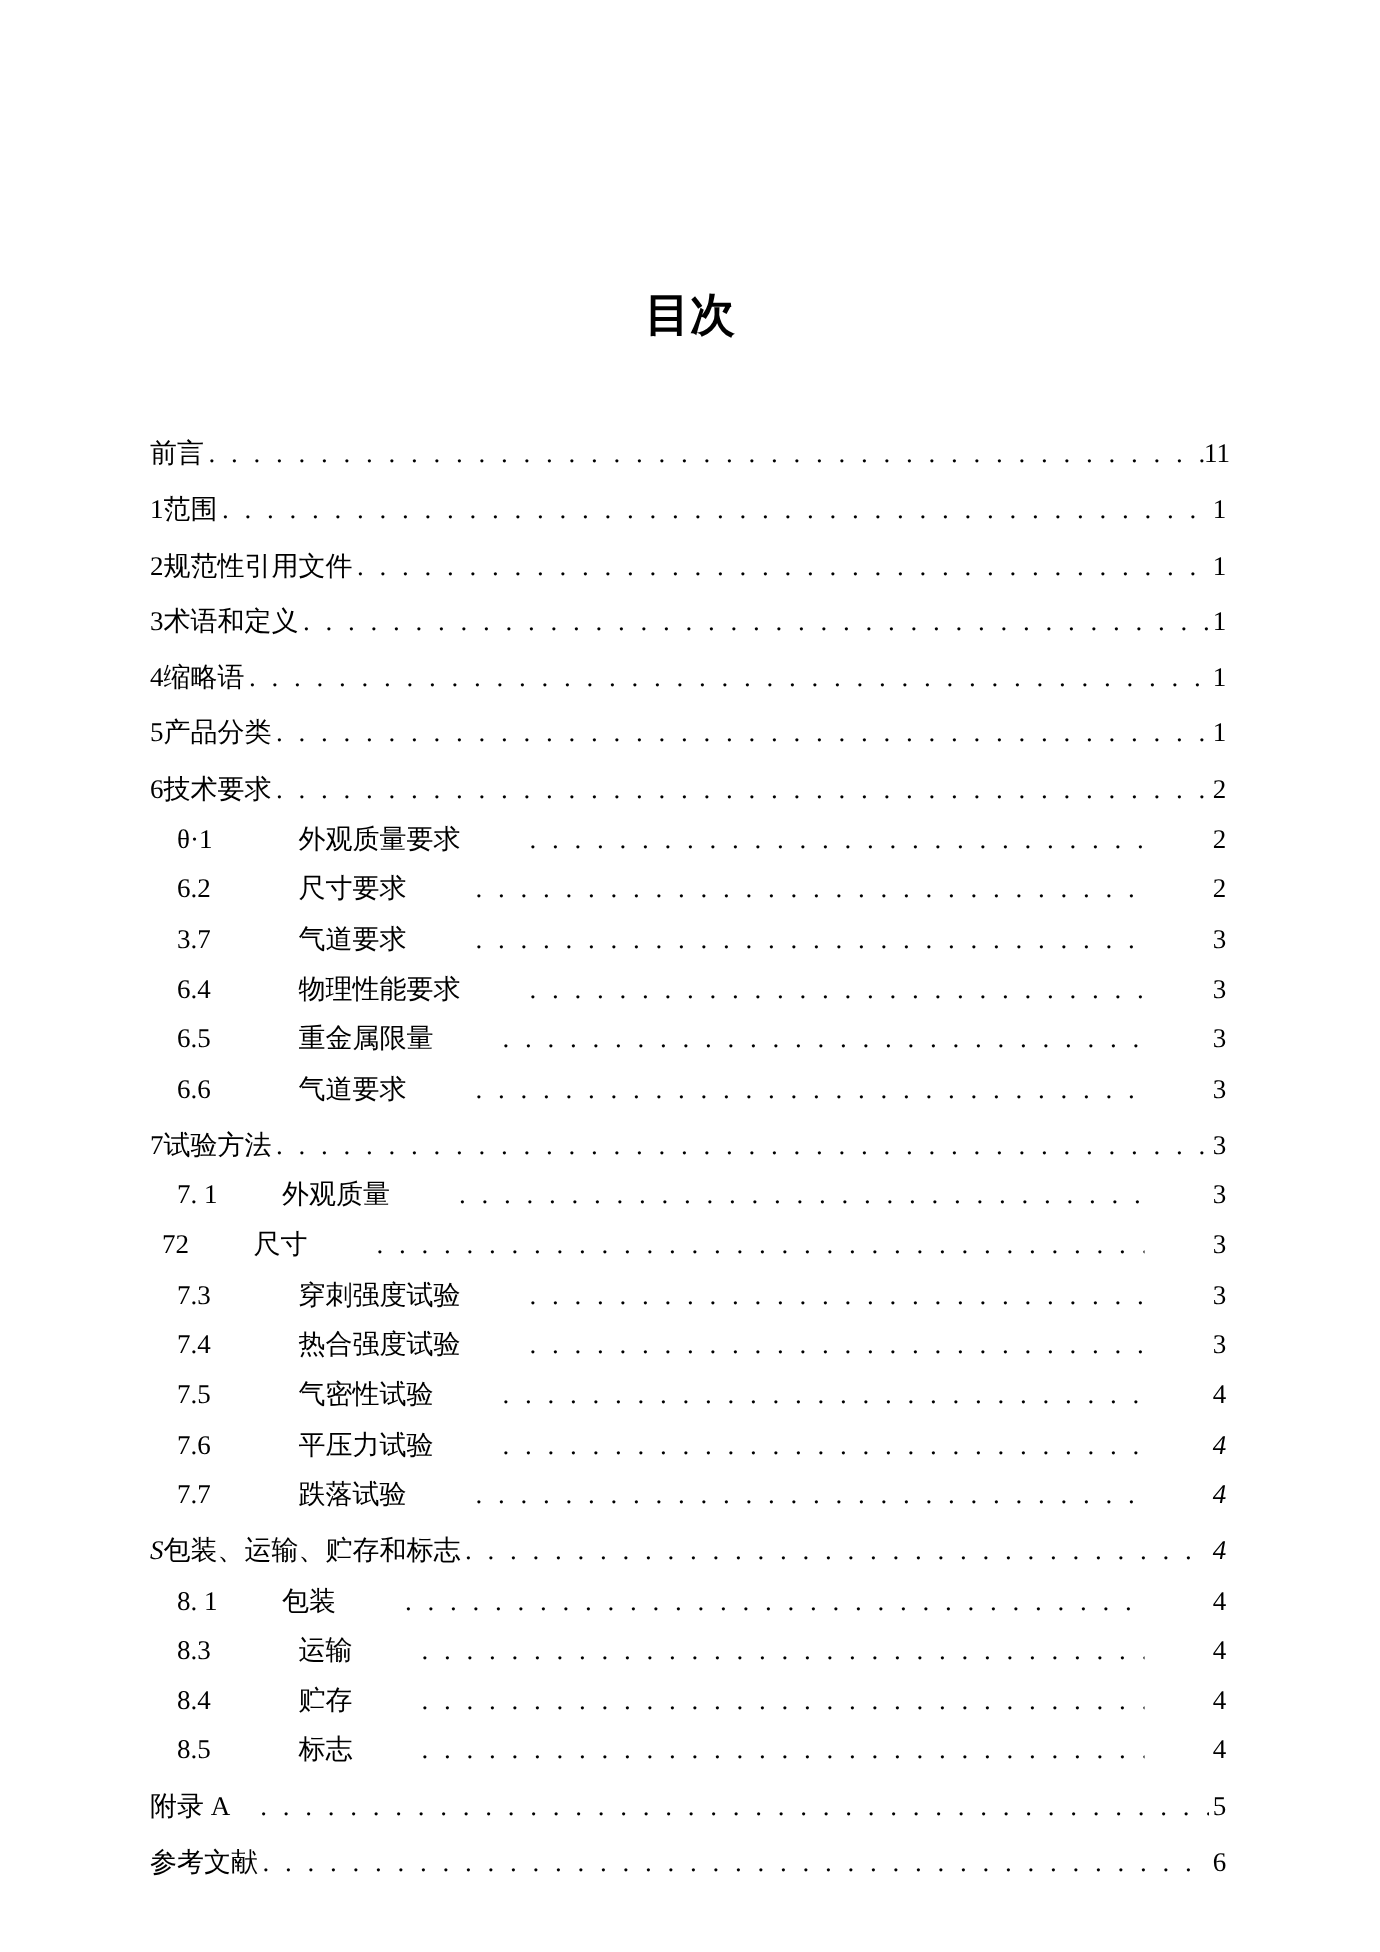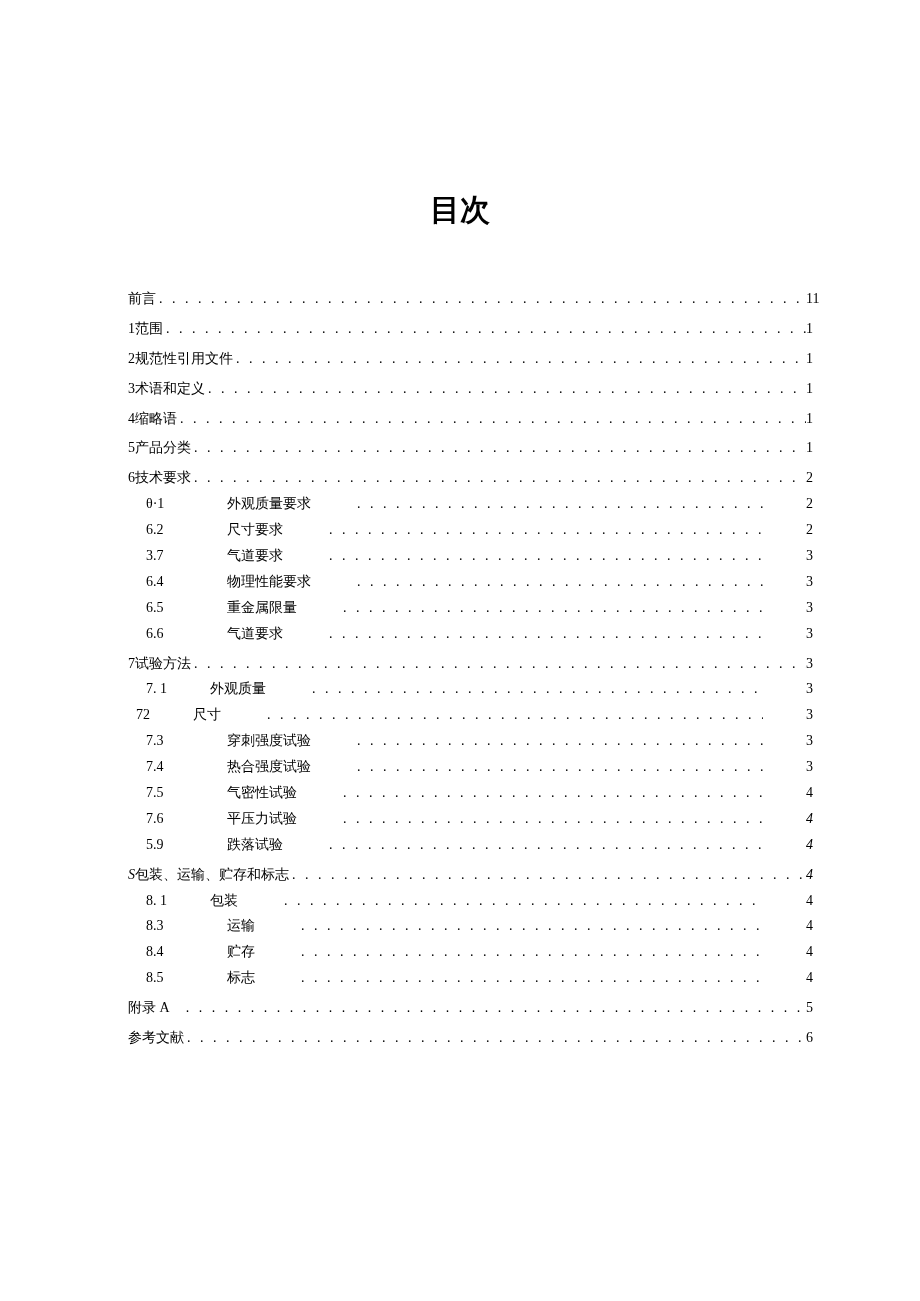--- a/index.html
+++ b/index.html
@@ -18,24 +18,23 @@
     .title {
       text-align: center;
       font-size: 30px;
       font-weight: bold;
       margin-bottom: 55px;
       font-family: "SimHei", "黑体", sans-serif;
     }
     .toc-entry {
       display: flex;
       align-items: baseline;
-      font-size: 14px;
+      font-size: 18px;
       line-height: 1.85;
       white-space: nowrap;
-      margin-left: 28px;
     }
     .toc-entry.level-1 {
       padding-left: 0;
     }
     .toc-entry.level-2 {
       padding-left: 18px;
       gap: 43px;
     }
     .toc-entry.section-gap {
       margin-top: 4px;
@@ -56,21 +55,21 @@
       letter-spacing: 3px;
       padding: 0 3px;
       color: #000;
     }
     .toc-dots::after {
       content: ". . . . . . . . . . . . . . . . . . . . . . . . . . . . . . . . . . . . . . . . . . . . . . . . . . . . . . . . . . . . . . . . . . . . . . . . . . . . . . . . . . . . . . . . . . . . . . . . . . . . . . . . . . . . . . . . . . . . . . . . . . . . . . . . . . . . . . . . . . . . . . . . . . . . . . . . . . . . . . . . . . . . . . . . . . . . . . . . . . . . . . . . . . . . . . .";
     }
     .toc-page {
       flex-shrink: 0;
       min-width: 14px;
-      text-align: left;
+      text-align: center;
     }
     .italic-num {
       font-style: italic;
       font-family: "Times New Roman", serif;
     }
   </style>
 </head>
 <body>
 
 <h1 class="title">目次</h1>
@@ -189,21 +188,21 @@
       <span class="toc-dots"></span>
       <span class="toc-page">4</span>
     </div>
     <div class="toc-entry level-2">
       <span class="toc-num fixed">7.6</span>
       <span class="toc-text">平压力试验</span>
       <span class="toc-dots"></span>
       <span class="toc-page italic-num">4</span>
     </div>
     <div class="toc-entry level-2">
-      <span class="toc-num fixed">5.9</span>
+      <span class="toc-num fixed">7.7</span>
       <span class="toc-text">跌落试验</span>
       <span class="toc-dots"></span>
       <span class="toc-page italic-num">4</span>
     </div>
     <div class="toc-entry level-1 section-gap">
       <span class="toc-num italic-num">S</span>
       <span class="toc-text"> 包装、运输、贮存和标志 </span>
       <span class="toc-dots"></span>
       <span class="toc-page italic-num">4</span>
     </div>

